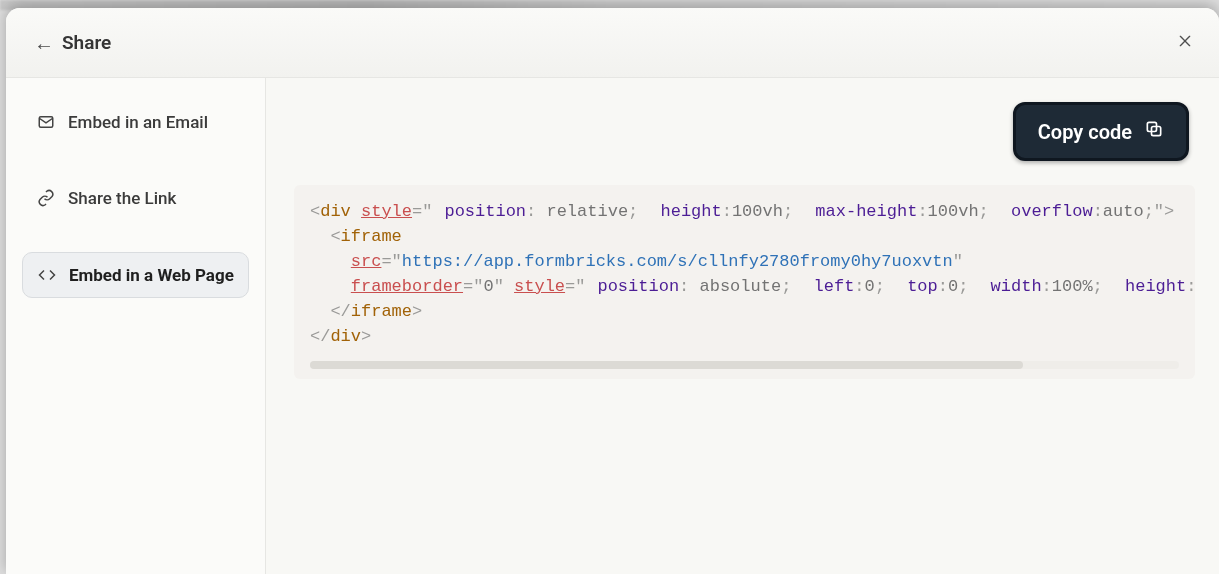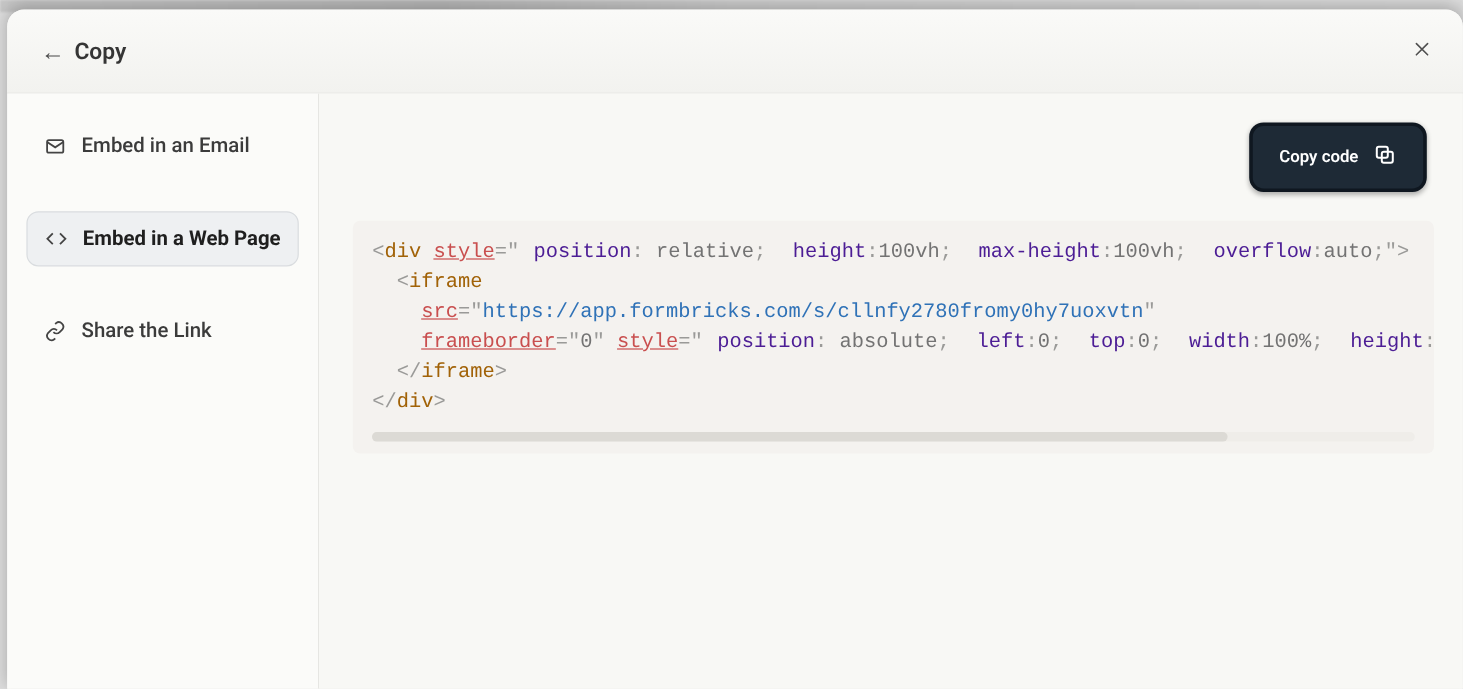--- a/index.html
+++ b/index.html
@@ -82,21 +82,21 @@
   .content-top {
     display: flex; justify-content: flex-end; margin-bottom: 24px;
     padding-right: 6px;
   }
   .copy-btn {
     background: #1e2a36;
     color: #fff;
     border: 3px solid #0f1720;
     border-radius: 12px;
     padding: 14px 22px;
-    font-size: 14px; font-weight: 600;
+    font-size: 20px; font-weight: 600;
     display: flex; align-items: center; gap: 12px;
     cursor: pointer;
     box-shadow: 0 2px 4px rgba(0,0,0,0.3);
   }
   .copy-icon svg { width: 20px; height: 20px; stroke: #fff; fill:none; stroke-width:2; }
 
   .code-panel {
     background: #f4f2ef;
     border-radius: 6px;
     padding: 14px 0 6px 0;
@@ -144,21 +144,21 @@
 </head>
 <body>
 
 <div class="backdrop-strip"></div>
 
 <div class="modal">
 
   <div class="modal-header">
     <div class="back-group">
       <span class="back-arrow">←</span>
-      <span>Copy</span>
+      <span>Share</span>
     </div>
     <div class="close-x">
       <span>
         <svg viewBox="0 0 24 24" width="16" height="16" stroke="#4f4f4f" stroke-width="2" fill="none" stroke-linecap="round">
             <line x1="5" y1="5" x2="19" y2="19"></line>
             <line x1="19" y1="5" x2="5" y2="19"></line>
           </svg>
       </span>
     </div>
   </div>
@@ -170,38 +170,38 @@
       <div class="side-item">
         <span class="side-icon">
           <svg viewBox="0 0 24 24">
               <rect x="3" y="5" width="18" height="14" rx="2"></rect>
               <polyline points="3,7 12,13 21,7"></polyline>
             </svg>
         </span>
         <span>Embed in an Email</span>
       </div>
 
+      <div class="side-item">
+        <span class="side-icon">
+          <svg viewBox="0 0 24 24">
+              <path d="M10 13a5 5 0 0 0 7 0l3-3a5 5 0 0 0-7-7l-1 1"></path>
+              <path d="M14 11a5 5 0 0 0-7 0l-3 3a5 5 0 0 0 7 7l1-1"></path>
+            </svg>
+        </span>
+        <span>Share the Link</span>
+      </div>
+
       <div class="side-item active">
         <span class="side-icon">
           <svg viewBox="0 0 24 24">
               <polyline points="8,6 2,12 8,18"></polyline>
               <polyline points="16,6 22,12 16,18"></polyline>
             </svg>
         </span>
         <span>Embed in a Web Page</span>
-      </div>
-
-      <div class="side-item">
-        <span class="side-icon">
-          <svg viewBox="0 0 24 24">
-              <path d="M10 13a5 5 0 0 0 7 0l3-3a5 5 0 0 0-7-7l-1 1"></path>
-              <path d="M14 11a5 5 0 0 0-7 0l-3 3a5 5 0 0 0 7 7l1-1"></path>
-            </svg>
-        </span>
-        <span>Share the Link</span>
       </div>
 
     </div>
 
     <div class="content">
 
       <div class="content-top">
         <div class="copy-btn">
           <span>Copy code</span>
           <span class="copy-icon">

